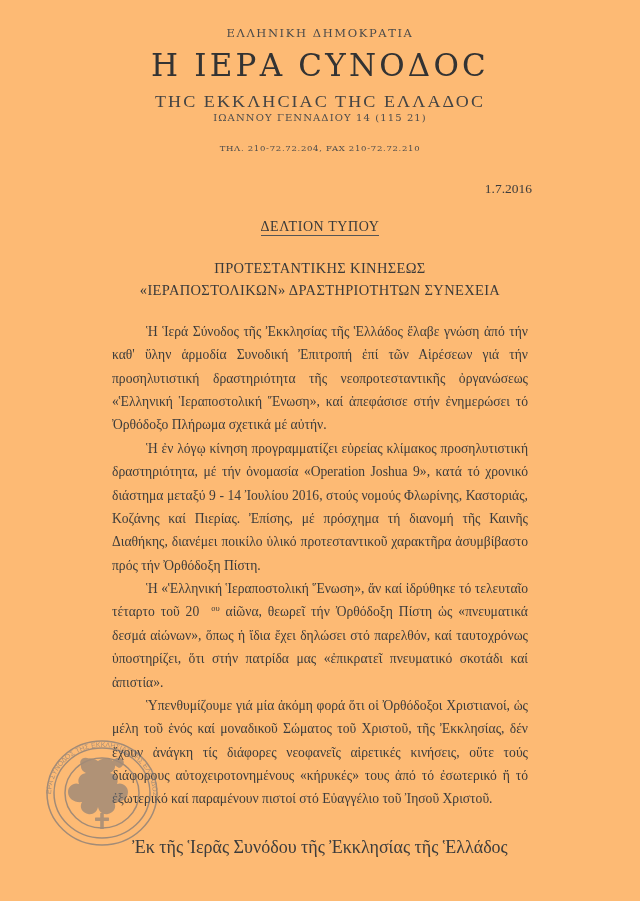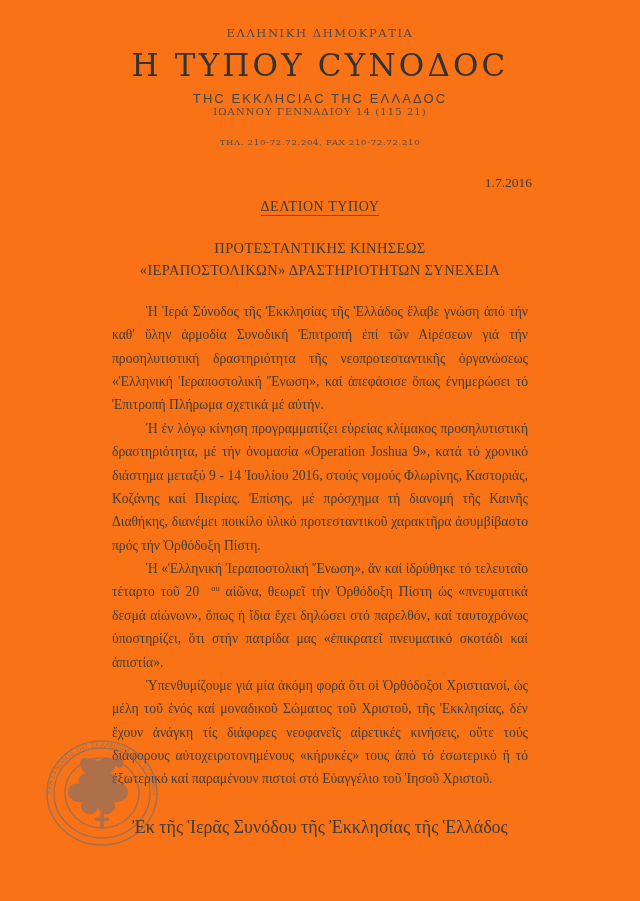--- a/index.html
+++ b/index.html
@@ -12,21 +12,21 @@
     height: 901px;
     position: relative;
     overflow: hidden;
     font-family: "Liberation Serif", "DejaVu Serif", serif;
     color: #3a3a3a;
   }
 
   .page {
     position: absolute;
     inset: 0;
-    background: #f97316;
+    background: #fdba74;
   }
 
   
   .letterhead {
     text-align: center;
     padding-top: 26px;
   }
   .lh-republic {
     font-family: "DejaVu Serif", "Liberation Serif", serif;
     font-size: 11.5px;
@@ -38,22 +38,22 @@
   .lh-main {
     font-family: "DejaVu Serif", "Liberation Serif", serif;
     font-size: 31px;
     letter-spacing: 3.2px;
     color: #333333;
     margin-top: 7px;
     font-weight: normal;
     transform: scaleY(1.02);
   }
   .lh-church {
-    font-family: Liberation Sans, sans-serif;
-    font-size: 13px;
+    font-family: Liberation Serif, serif;
+    font-size: 18px;
     letter-spacing: 2.1px;
     color: #444444;
     margin-top: 8px;
     transform: scaleY(0.94);
   }
   .lh-address {
     font-family: "DejaVu Serif", "Liberation Serif", serif;
     font-size: 10px;
     letter-spacing: 1.1px;
     color: #4c4c4c;
@@ -73,21 +73,21 @@
     margin-top: 28px;
     padding-right: 108px;
     text-align: right;
     font-size: 13.5px;
     color: #3c3c3c;
   }
 
   
   .doc-title {
     text-align: center;
-    margin-top: 8px;
+    margin-top: 22px;
     font-size: 14px;
     letter-spacing: 0.6px;
     color: #3a3a3a;
   }
   .doc-title span {
     border-bottom: 1px solid #555;
     padding-bottom: 1px;
   }
   .subtitle {
     text-align: center;
@@ -138,39 +138,39 @@
     pointer-events: none;
   }
 </style>
 </head>
 <body>
 
 <div class="page">
 
   <div class="letterhead">
     <div class="lh-republic">ΕΛΛΗΝΙΚΗ ΔΗΜΟΚΡΑΤΙΑ</div>
-    <div class="lh-main">Η ΤΥΠΟΥ ϹΥΝΟΔΟϹ</div>
+    <div class="lh-main">Η ΙΕΡΑ ϹΥΝΟΔΟϹ</div>
     <div class="lh-church">ΤΗϹ ΕΚΚΛΗϹΙΑϹ ΤΗϹ ΕΛΛΑΔΟϹ</div>
     <div class="lh-address">ΙΩΑΝΝΟΥ ΓΕΝΝΑΔΙΟΥ 14 (115 21)</div>
     <div class="lh-phone">ΤΗΛ. 210-72.72.204, FAX 210-72.72.210</div>
   </div>
 
   <div class="date-row">1.7.2016</div>
 
   <div class="doc-title">
     <span>ΔΕΛΤΙΟΝ ΤΥΠΟΥ</span>
   </div>
 
   <div class="subtitle">
     <div>ΠΡΟΤΕΣΤΑΝΤΙΚΗΣ ΚΙΝΗΣΕΩΣ</div>
     <div>«ΙΕΡΑΠΟΣΤΟΛΙΚΩΝ» ΔΡΑΣΤΗΡΙΟΤΗΤΩΝ ΣΥΝΕΧΕΙΑ</div>
   </div>
 
   <div class="body-text">
-    <p>Ἡ Ἱερά Σύνοδος τῆς Ἐκκλησίας τῆς Ἑλλάδος ἔλαβε γνώση ἀπό τήν καθ' ὕλην ἁρμοδία Συνοδική Ἐπιτροπή ἐπί τῶν Αἱρέσεων γιά τήν προσηλυτιστική δραστηριότητα τῆς νεοπροτεσταντικῆς ὀργανώσεως «Ἑλληνική Ἱεραποστολική Ἕνωση», καί ἀπεφάσισε ὅπως ἐνημερώσει τό Ἐπιτροπή Πλήρωμα σχετικά μέ αὐτήν.</p>
+    <p>Ἡ Ἱερά Σύνοδος τῆς Ἐκκλησίας τῆς Ἑλλάδος ἔλαβε γνώση ἀπό τήν καθ' ὕλην ἁρμοδία Συνοδική Ἐπιτροπή ἐπί τῶν Αἱρέσεων γιά τήν προσηλυτιστική δραστηριότητα τῆς νεοπροτεσταντικῆς ὀργανώσεως «Ἑλληνική Ἱεραποστολική Ἕνωση», καί ἀπεφάσισε στήν ἐνημερώσει τό Ὀρθόδοξο Πλήρωμα σχετικά μέ αὐτήν.</p>
     <p>Ἡ ἐν λόγῳ κίνηση προγραμματίζει εὑρείας κλίμακος προσηλυτιστική δραστηριότητα, μέ τήν ὀνομασία «Operation Joshua 9», κατά τό χρονικό διάστημα μεταξύ 9 - 14 Ἰουλίου 2016, στούς νομούς Φλωρίνης, Καστοριάς, Κοζάνης καί Πιερίας. Ἐπίσης, μέ πρόσχημα τή διανομή τῆς Καινῆς Διαθήκης, διανέμει ποικίλο ὑλικό προτεσταντικοῦ χαρακτῆρα ἀσυμβίβαστο πρός τήν Ὀρθόδοξη Πίστη.</p>
     <p><span>Ἡ «Ἑλληνική Ἱεραποστολική Ἕνωση», ἄν καί ἱδρύθηκε τό τελευταῖο τέταρτο τοῦ 20</span><sup class="ord">ου</sup><span> αἰῶνα, θεωρεῖ τήν Ὀρθόδοξη Πίστη ὡς «πνευματικά δεσμά αἰώνων», ὅπως ἡ ἴδια ἔχει δηλώσει στό παρελθόν, καί ταυτοχρόνως ὑποστηρίζει, ὅτι στήν πατρίδα μας «ἐπικρατεῖ πνευματικό σκοτάδι καί ἀπιστία».</span></p>
     <p>Ὑπενθυμίζουμε γιά μία ἀκόμη φορά ὅτι οἱ Ὀρθόδοξοι Χριστιανοί, ὡς μέλη τοῦ ἑνός καί μοναδικοῦ Σώματος τοῦ Χριστοῦ, τῆς Ἐκκλησίας, δέν ἔχουν ἀνάγκη τίς διάφορες νεοφανεῖς αἱρετικές κινήσεις, οὔτε τούς διάφορους αὐτοχειροτονημένους «κήρυκές» τους ἀπό τό ἐσωτερικό ἤ τό ἐξωτερικό καί παραμένουν πιστοί στό Εὐαγγέλιο τοῦ Ἰησοῦ Χριστοῦ.</p>
   </div>
 
   <div class="signature">Ἐκ τῆς Ἱερᾶς Συνόδου τῆς Ἐκκλησίας τῆς Ἑλλάδος</div>
 
   <svg class="seal" viewBox="0 0 128 120">
     <g fill="none" stroke="#6b6f7a" stroke-width="1.5">
       <ellipse cx="64" cy="60" rx="55" ry="52"></ellipse>

